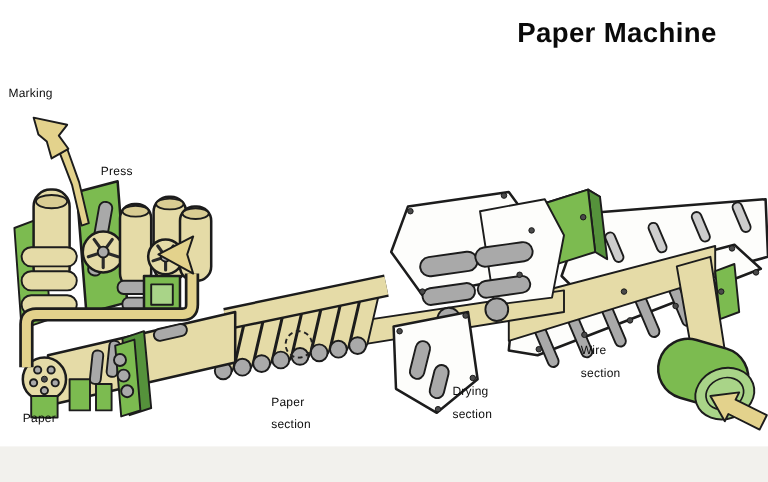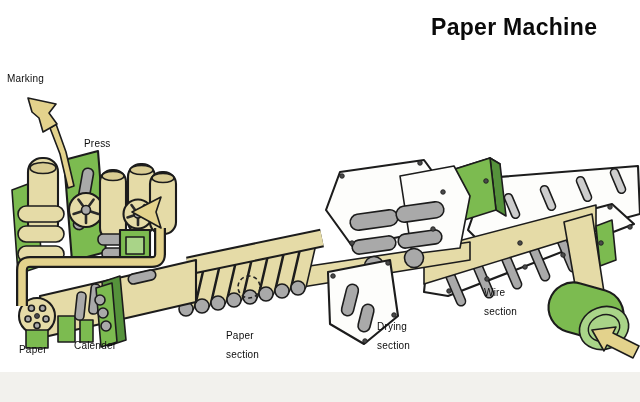--- a/index.html
+++ b/index.html
@@ -236,21 +236,20 @@
   </svg>
 
   <div class="title" style="left:431px;top:14px">Paper Machine</div>
 
   <div class="lbl" style="left:7px;top:69px">Marking</div>
 
   <div class="lbl" style="left:84px;top:134px">Press</div>
 
   <div class="lbl" style="left:19px;top:340px">Paper</div>
 
-  <div class="lbl" style="left:74px;top:336px">Calender</div>
 
   <div class="lbl two" style="left:226px;top:326px">
     <span>Paper</span>
     <span>section</span>
   </div>
 
   <div class="lbl two" style="left:377px;top:317px">
     <span>Drying</span>
     <span>section</span>
   </div>

